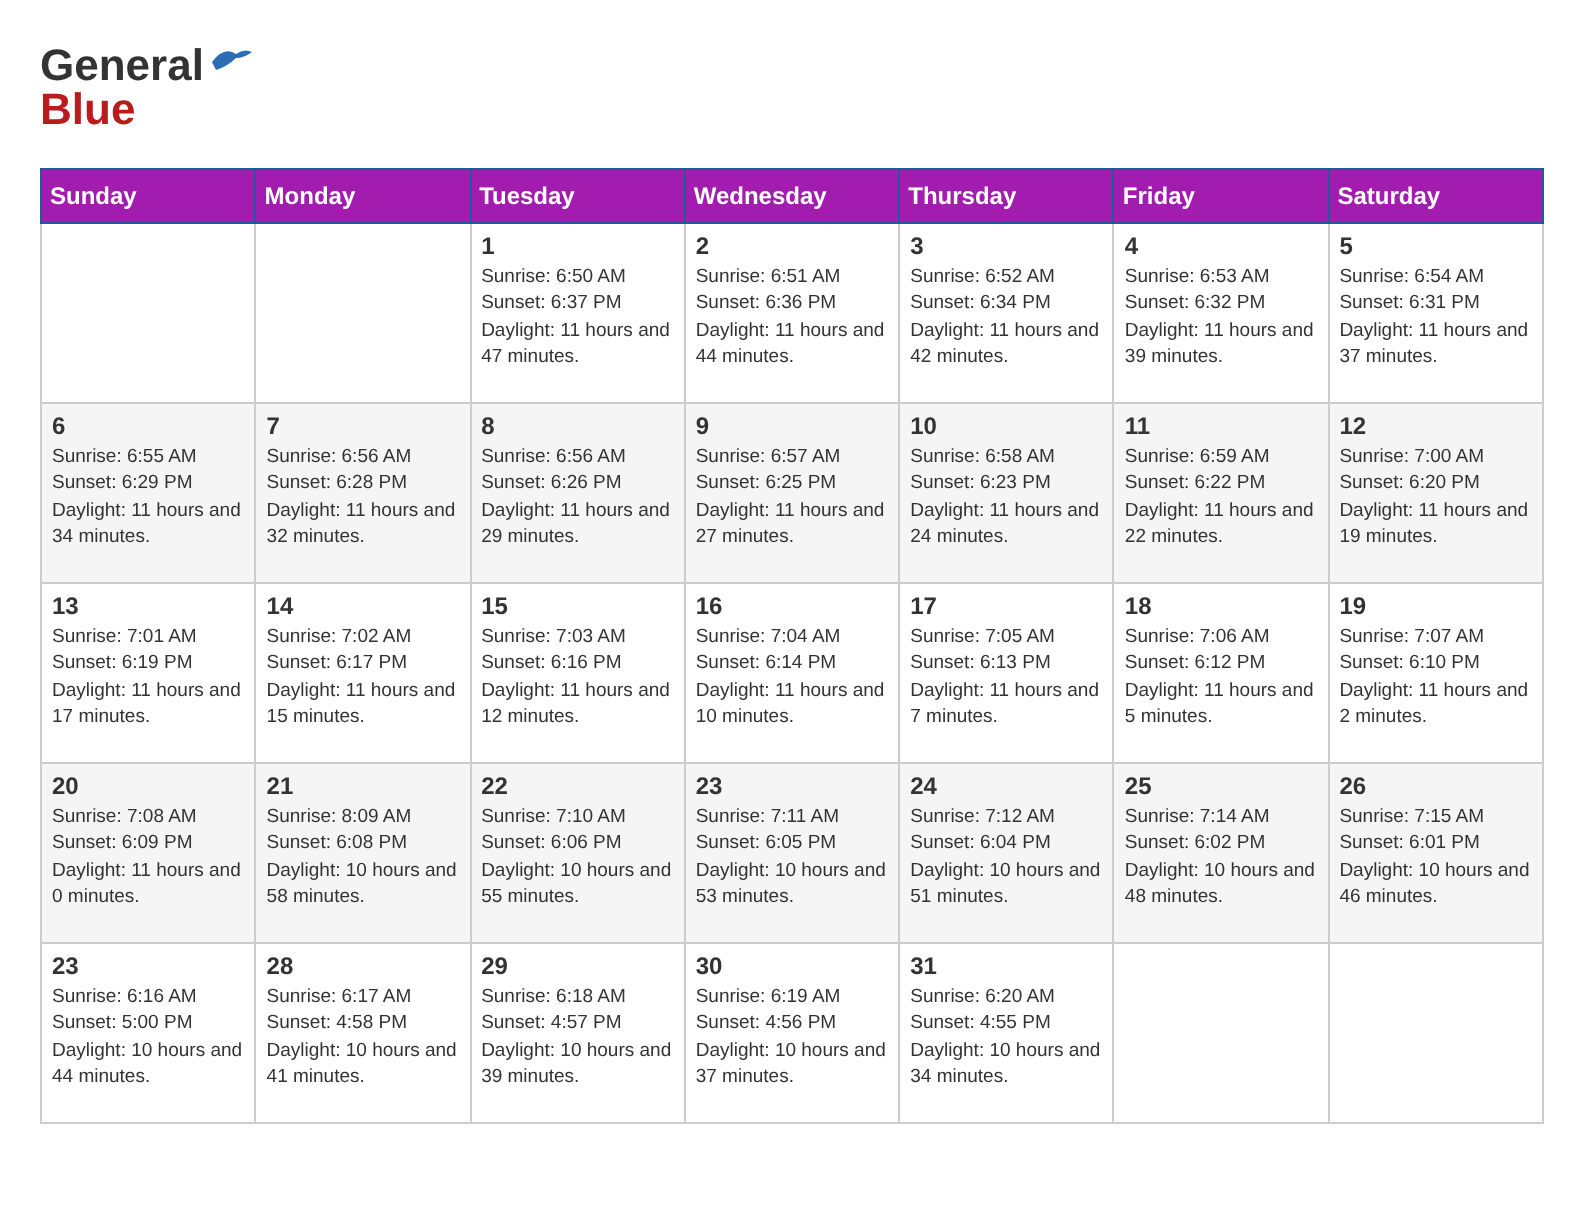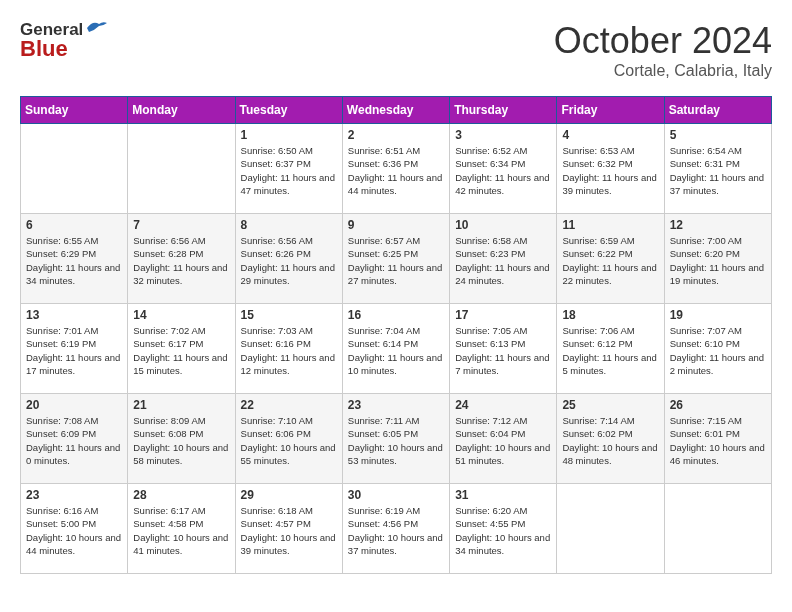--- a/index.html
+++ b/index.html
@@ -72,30 +72,26 @@
       font-size: 9.5px;
       line-height: 1.4;
     }
   </style>
 </head>
 <body>
 
 <div class="header-area">
   <div class="logo">
     <div style="display:flex; align-items:center;">
-      <span style="font-size:17px; font-weight:bold; color:#333;">General</span>
+      <span style="font-size:22px; font-weight:bold; color:#333;">General</span>
       <svg width="22" height="16" viewBox="0 0 22 16" style="margin-left:2px; margin-top:-4px;">
         <path d="M2,8 Q8,0 14,4 Q18,1 22,3 Q18,6 14,6 Q10,10 4,12 Z" fill="#2a6db5"></path>
       </svg>
     </div>
     <span style="font-size:22px; font-weight:bold; color:#b91c1c; margin-top:-4px;">Blue</span>
-  </div>
-  <div class="title-area">
-    <div class="month-title">October 2024</div>
-    <div class="location">Cortale, Calabria, Italy</div>
   </div>
 </div>
 
 <table>
   <thead>
     <tr id="thead-row">
     <th>Sunday</th>
         <th>Monday</th>
         <th>Tuesday</th>
         <th>Wednesday</th>

